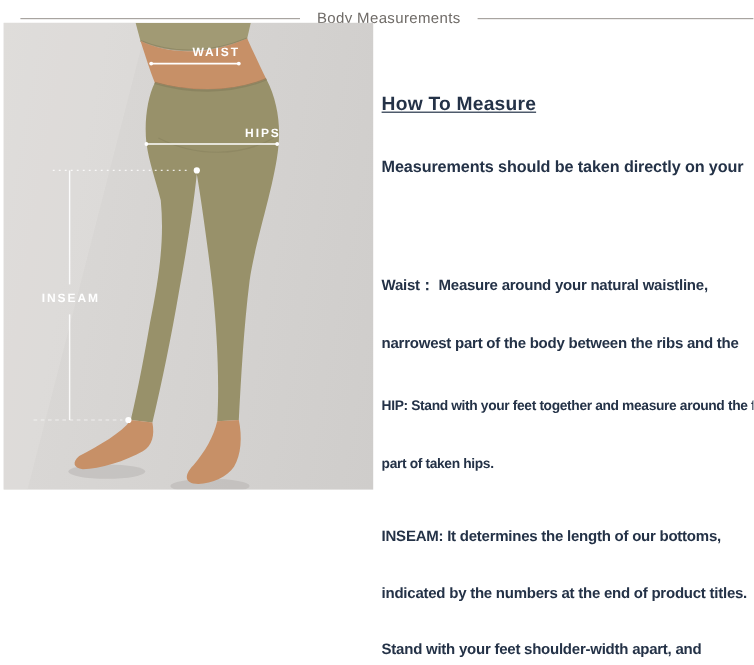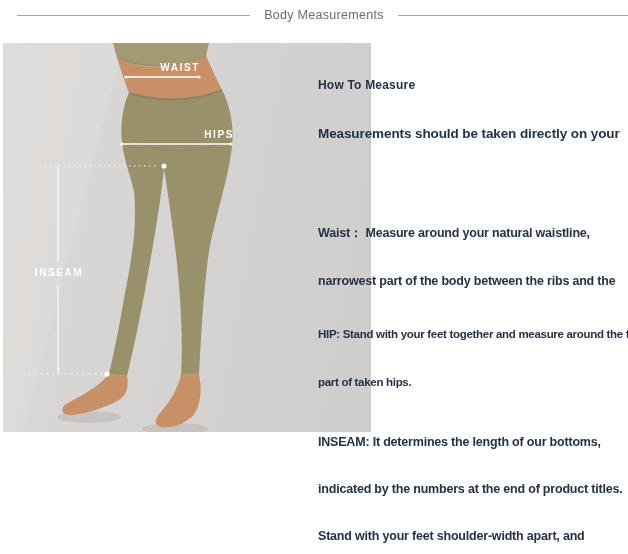--- a/index.html
+++ b/index.html
@@ -31,46 +31,47 @@
     padding: 0 14px;
     font-size: 12.5px;
     color: #6f6b67;
     letter-spacing: 0.3px;
     white-space: nowrap;
   }
 
   
   .photo {
     position: absolute;
-    left: 3px; top: 43px;
-    width: 368px; height: 389px;
+    left: 3px; top: 19px;
+    width: 308px; height: 389px;
     background: linear-gradient(100deg, #dcdad8 0%, #d6d4d2 45%, #cfcdcb 100%);
     overflow: hidden;
   }
   .photo svg { display: block; }
   .annot-text {
     font-family: "Liberation Sans", sans-serif;
     font-weight: bold;
     font-size: 10px;
     letter-spacing: 1.6px;
     fill: #ffffff;
   }
 
   
   .content {
     position: absolute;
     left: 318px; top: 78px;
     width: 302px;
     color: #243247;
   }
   .content h2 {
-    font-size: 12px;
+    font-size: 16px;
     font-weight: bold;
     letter-spacing: 0.2px;
     line-height: 1.2;
+    text-decoration: underline;
   }
   .intro {
     margin-top: 26px;
     font-size: 13.5px;
     font-weight: bold;
     line-height: 32px;
     letter-spacing: -0.1px;
   }
   .para { font-weight: bold; }
   .para .line { white-space: nowrap; margin-top: 20px; }

